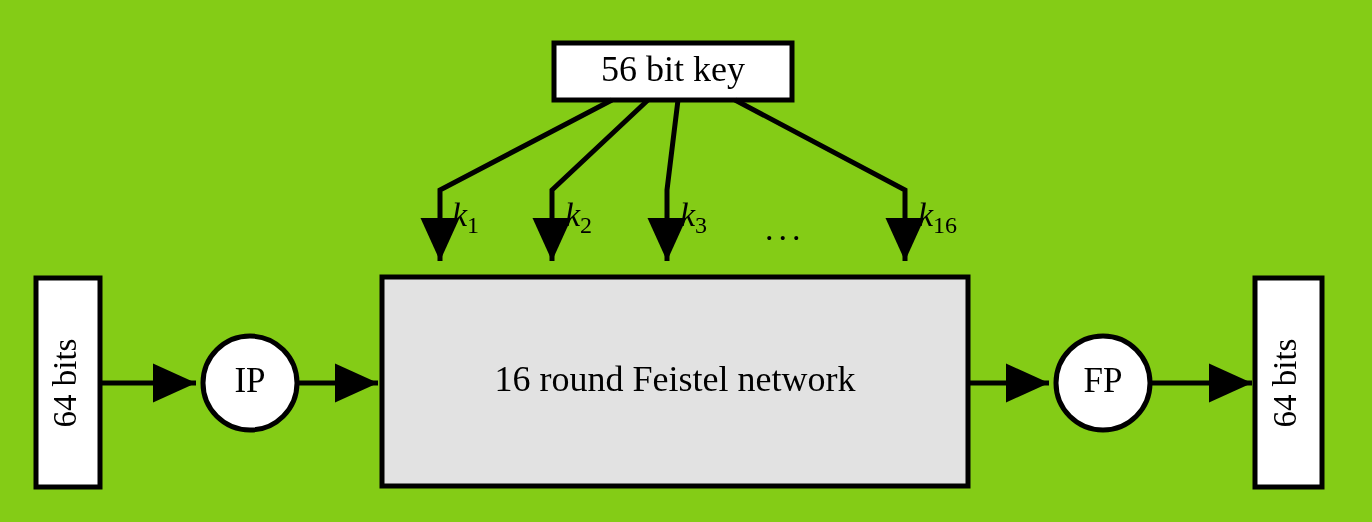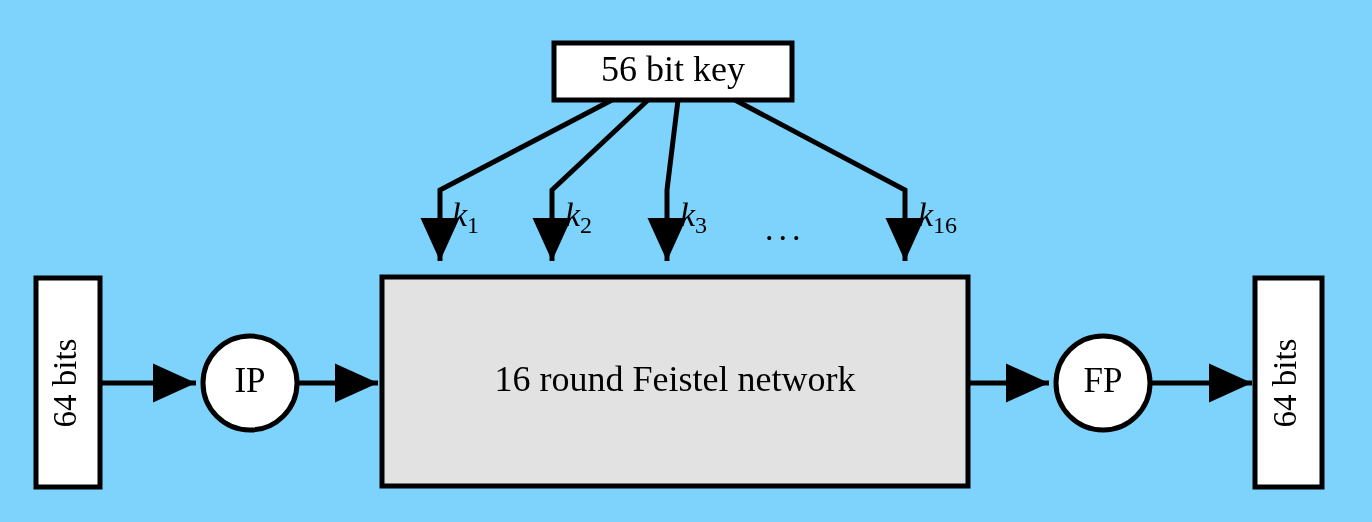--- a/index.html
+++ b/index.html
@@ -8,21 +8,21 @@
     padding: 0;
     background: #ffffff;
   }
   body {
     font-family: "Liberation Serif", "DejaVu Serif", serif;
   }
   #stage {
     position: relative;
     width: 1372px;
     height: 522px;
-    background: #7dd3fc;
+    background: #84cc16;
     overflow: hidden;
   }
   #diagram {
     position: absolute;
     inset: 0;
     width: 1372px;
     height: 522px;
     display: block;
   }
   .node-box {

